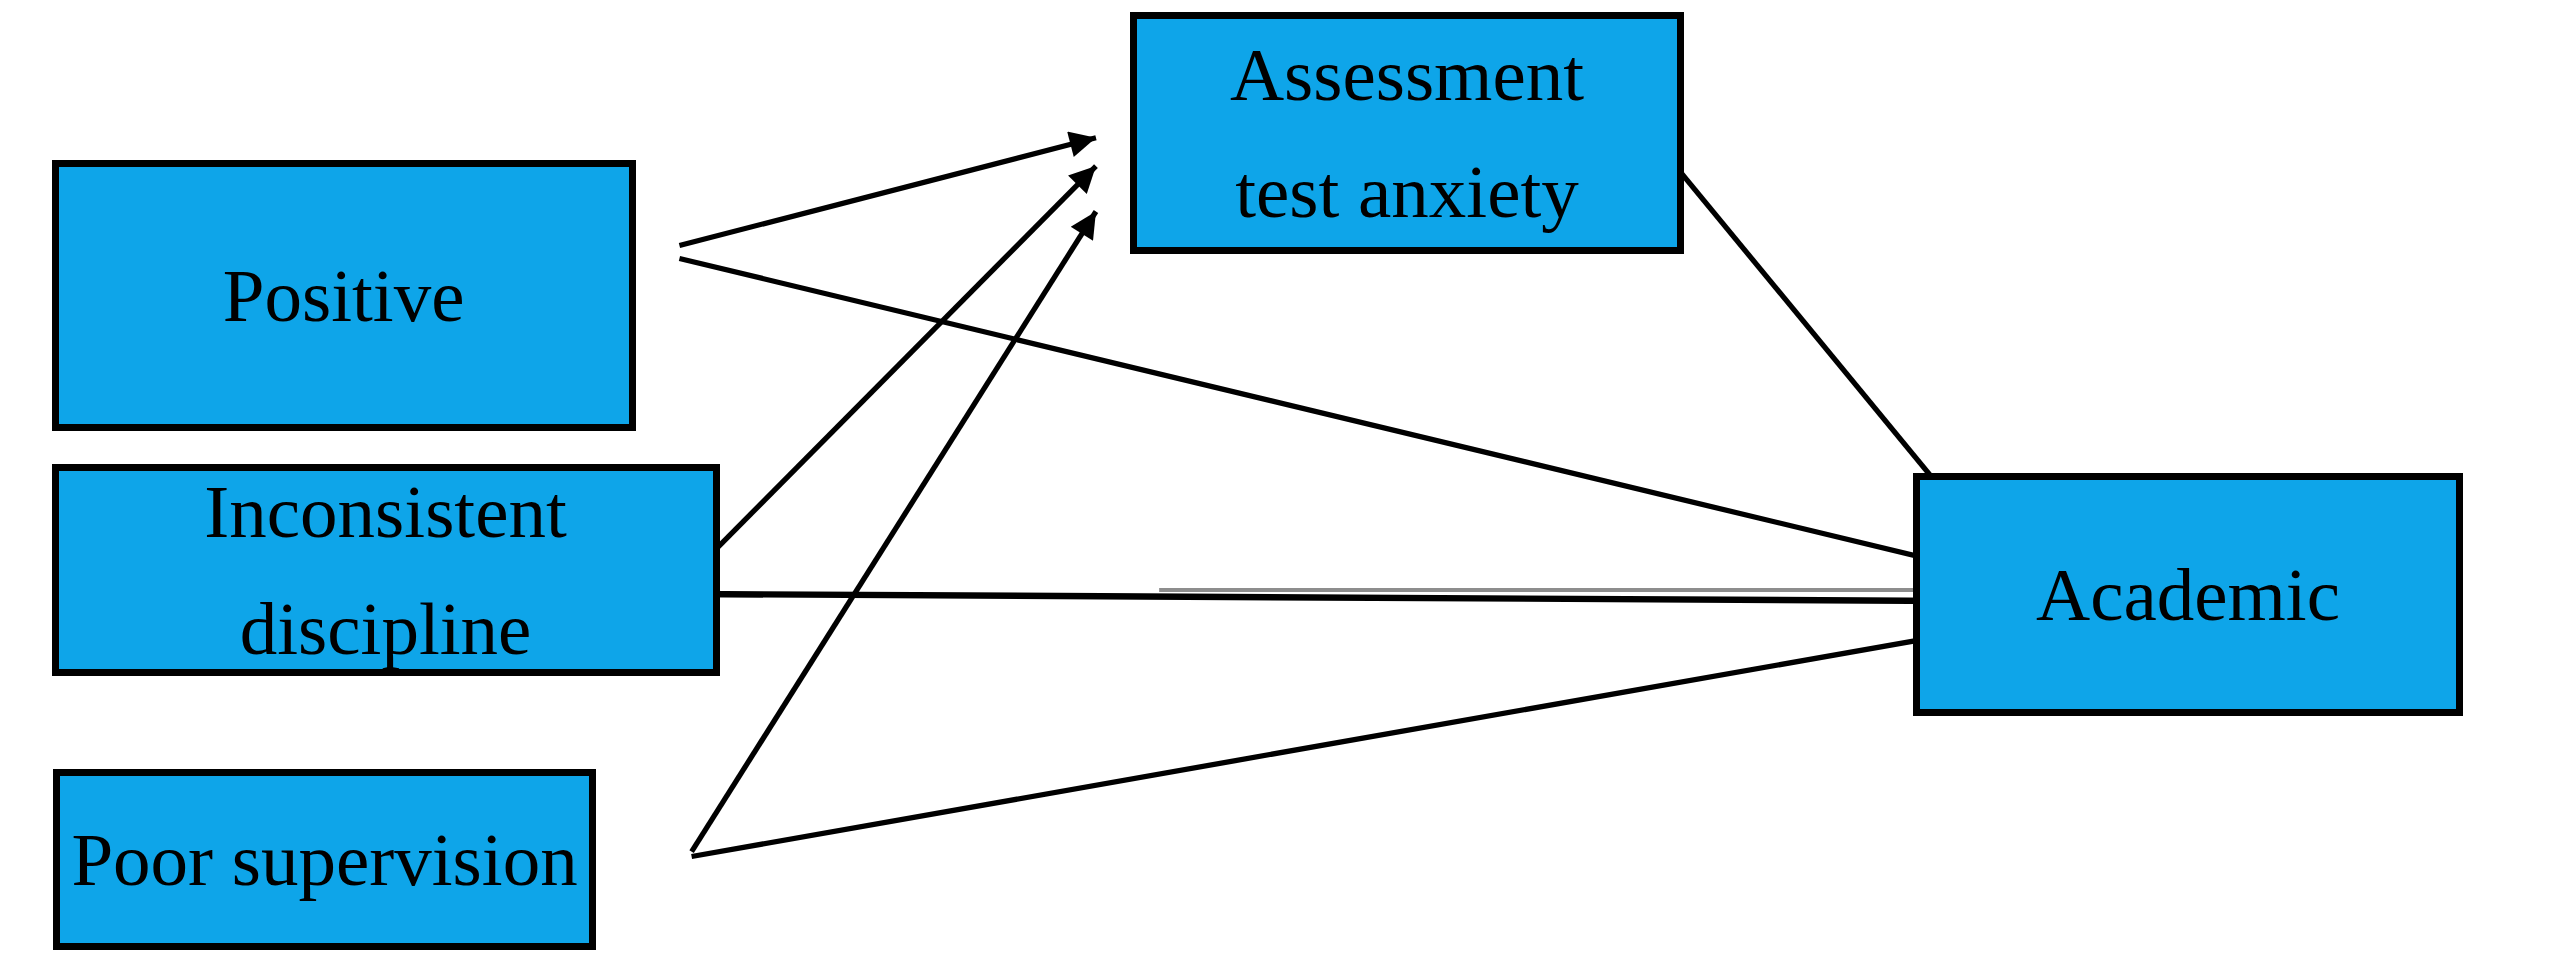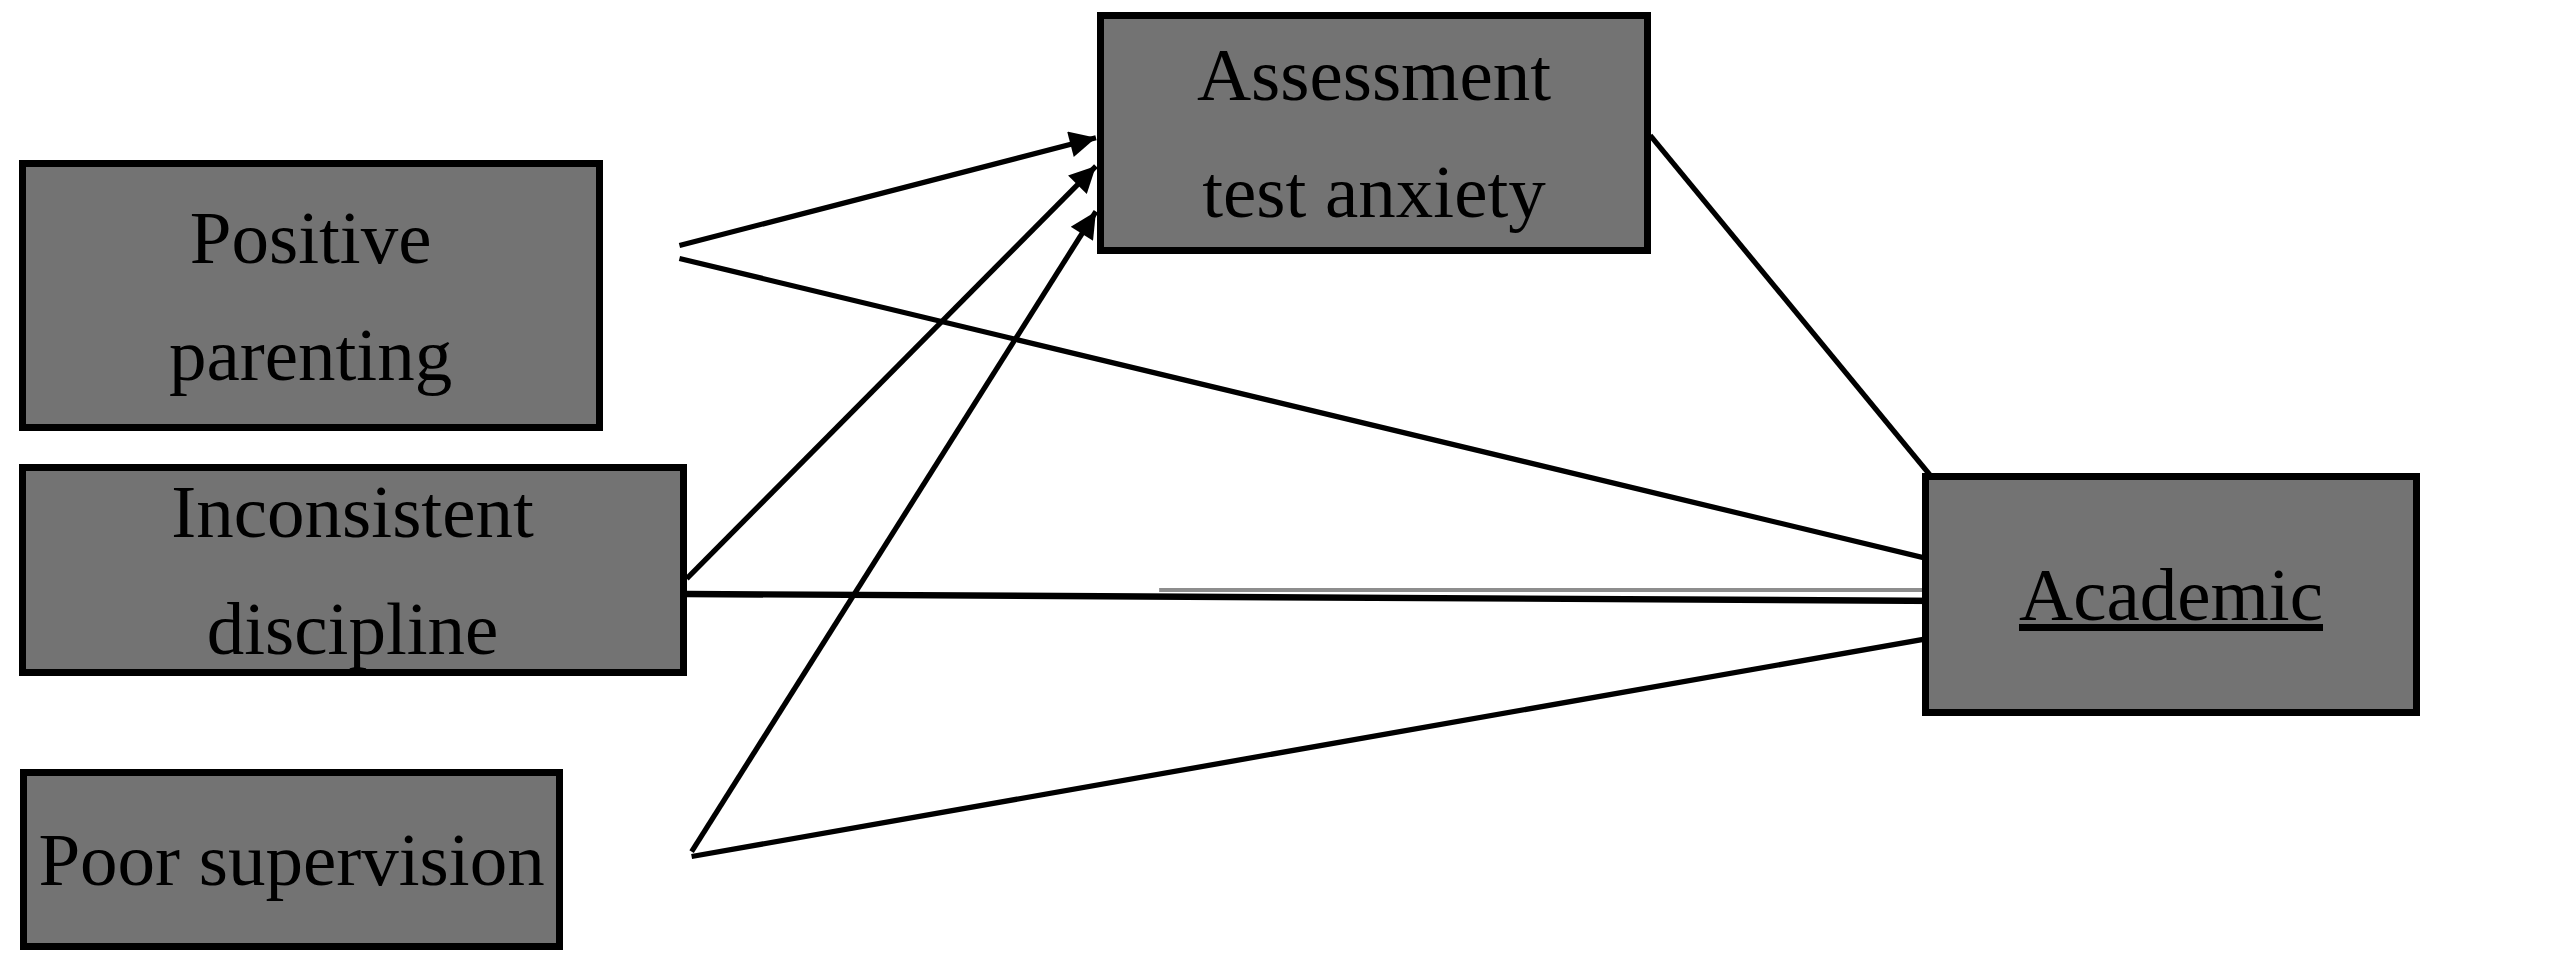--- a/index.html
+++ b/index.html
@@ -31,29 +31,30 @@
     stroke-width: 8;
   }
   .edge-gray {
     stroke: #8d8d8d;
     stroke-width: 5;
   }
   .node {
     position: absolute;
     box-sizing: border-box;
     border: 7.3px solid #000000;
-    background: #737373;
+    background: #0ea5e9;
     display: flex;
     flex-direction: column;
     align-items: center;
     justify-content: center;
     text-align: center;
     font-size: 75px;
     line-height: 1.56;
     white-space: nowrap;
+    margin-left: 33px;
   }
   .node span { display: block; }
 </style>
 </head>
 <body>
 
 <div class="canvas">
 
   <svg class="edges-layer" width="2576" height="974" viewBox="0 0 3178 1202" xmlns="http://www.w3.org/2000/svg">
     <defs>
@@ -74,35 +75,34 @@
 
     <line class="edge" marker-end="url(#arrow)" x1="853" y1="1051" x2="1352" y2="261"></line>
 
     <line class="edge" marker-end="url(#arrow)" x1="853" y1="1057" x2="2464" y2="773"></line>
 
     <line class="edge" marker-end="url(#arrow)" x1="2036" y1="167" x2="2461" y2="683"></line>
   </svg>
 
   <div class="node" style="left:18.6px; top:160px; width:584px; height:271px;">
     <span>Positive</span>
-    <span>parenting</span>
   </div>
 
   <div class="node" style="left:18.6px; top:464px; width:668px; height:212px;">
     <span>Inconsistent</span>
     <span>discipline</span>
   </div>
 
   <div class="node" style="left:20px; top:769px; width:543px; height:181px;">
     <span>Poor supervision</span>
   </div>
 
   <div class="node" style="left:1097px; top:12px; width:554px; height:242px;">
     <span>Assessment</span>
     <span>test anxiety</span>
   </div>
 
-  <div class="node" style="left:1922px; top:473px; width:498px; height:243px;text-decoration:underline;">
+  <div class="node" style="left:1880px; top:473px; width:550px; height:243px;">
     <span>Academic</span>
   </div>
 
 </div>
 
 
 </body></html>

